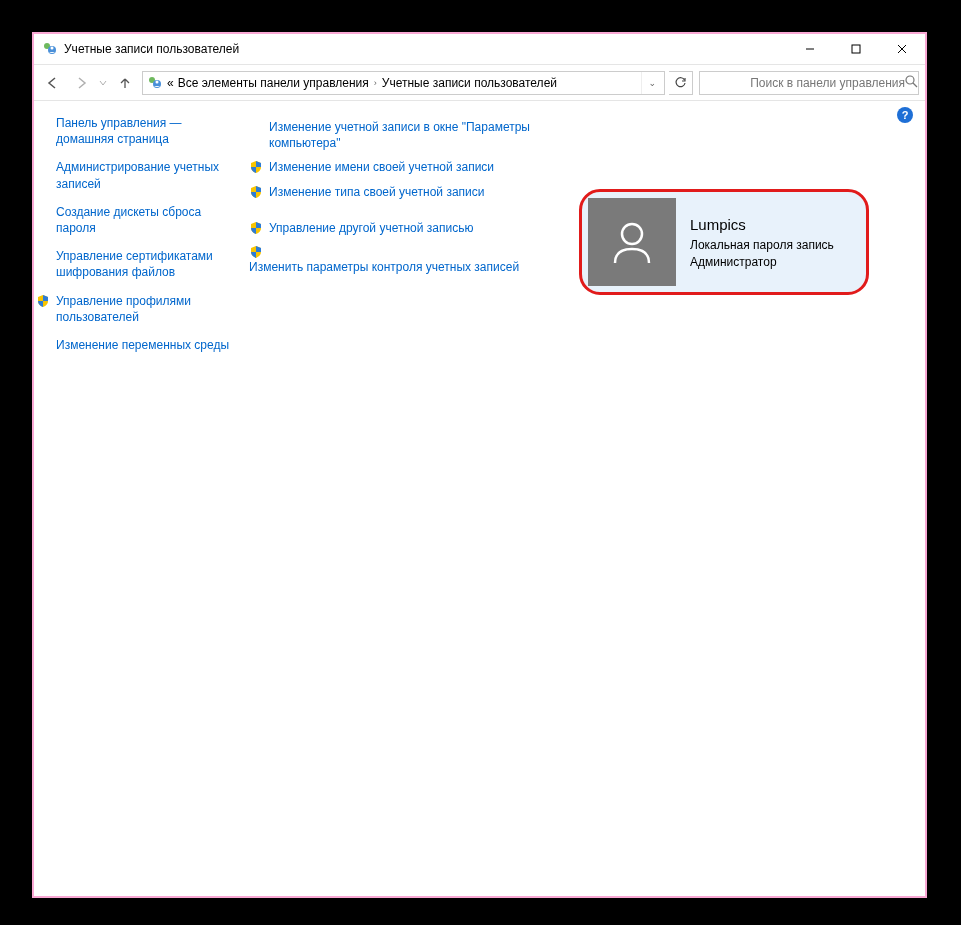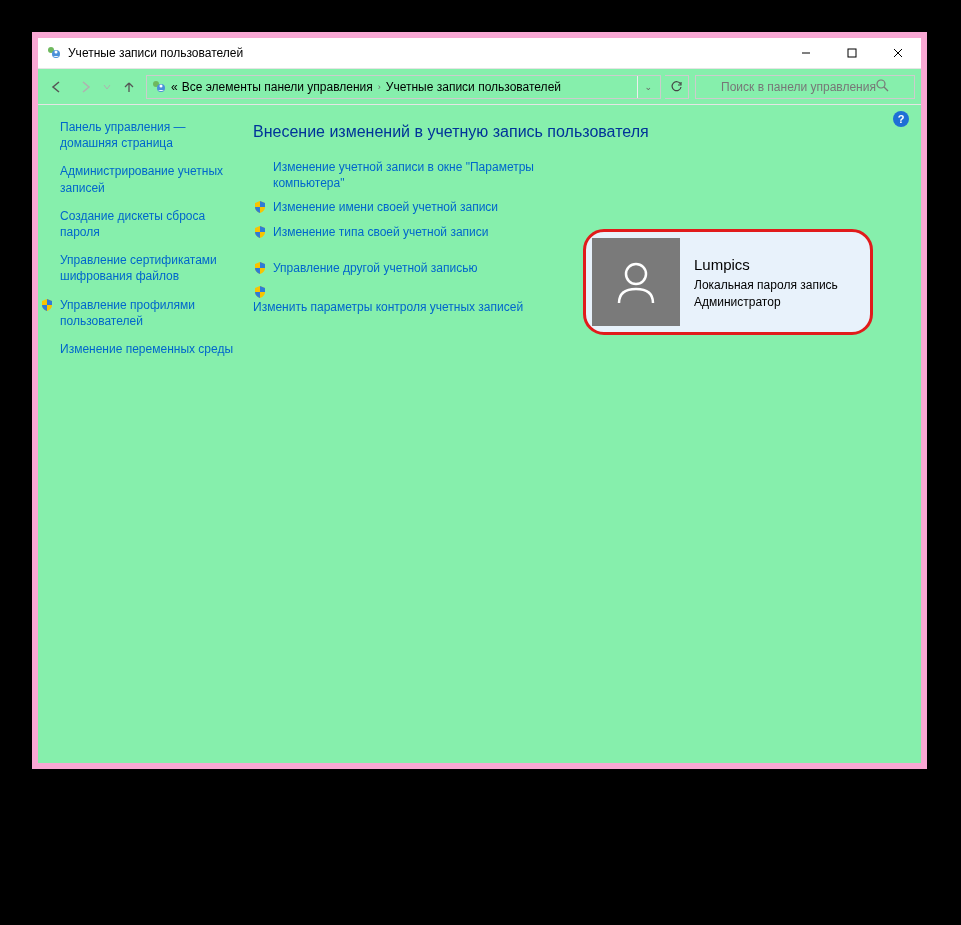--- a/index.html
+++ b/index.html
@@ -6,23 +6,23 @@
   body {
     font-family: "Segoe UI", Tahoma, sans-serif;
     font-size: 12px;
     background: #000;
     width: 961px;
     height: 925px;
     padding: 32px;
   }
   .window {
     width: 895px;
-    height: 737px;
-    background: #86efac;
-    border: 6px solid #f9a8d4;
+    height: 866px;
+    background: #ffffff;
+    border: 2px solid #f9a8d4;
     display: flex;
     flex-direction: column;
   }
   .titlebar {
     background: #fff;
     height: 31px;
     display: flex;
     align-items: center;
     padding-left: 8px;
     color: #000;
@@ -71,23 +71,23 @@
   }
   .addr-sep { color: #666; font-size: 9px; padding: 0 1px;}
   .addr-part { color: #000; }
   .addr-dd { margin-left: auto; color: #666; font-size: 9px; padding: 0 6px; border-left: 1px solid #eee; height: 100%; display: flex; align-items: center;}
   .refresh-btn {
     width: 24px; height: 24px; border: 1px solid #ccc; border-left: none;
     display: flex; align-items: center; justify-content: center; font-size: 13px;
   }
   .search-wrap {
     width: 220px; border: 1px solid #ccc; height: 24px;
-    display: flex; align-items: center; padding: 0 6px;
+    display: flex; align-items: center; padding: 0 0;
     color: #777; margin-left: 4px; font-size: 12px;
-    justify-content: center;
+    justify-content: flex-end;
   }
   .body {
     flex: 1; display: flex; position: relative;
   }
   .help-icon {
     position: absolute;
     right: 12px; top: 6px;
     width: 16px; height: 16px; border-radius: 50%;
     background: #1e6fd6; color: #fff;
     display: flex; align-items: center; justify-content: center;
@@ -267,21 +267,20 @@
               <path d="M7 7 L7 13 Q2 11 2 7 Z" fill="#2e7cd6"></path>
             </svg></span>
         <span>Управление профилями пользователей</span>
       </div>
       <div class="side-item">
         <span>Изменение переменных среды</span>
       </div>
     </div>
 
     <div class="main">
-      <h1>Внесение изменений в учетную запись пользователя</h1>
 
       <div class="content-row">
         <div class="actions">
 
           <div class="action-group">
             <div class="action-item indent">
               <span style="margin-left:20px">Изменение учетной записи в окне "Параметры компьютера"</span>
             </div>
             <div class="action-item">
               <span class="shield"><svg viewBox="0 0 14 14">

